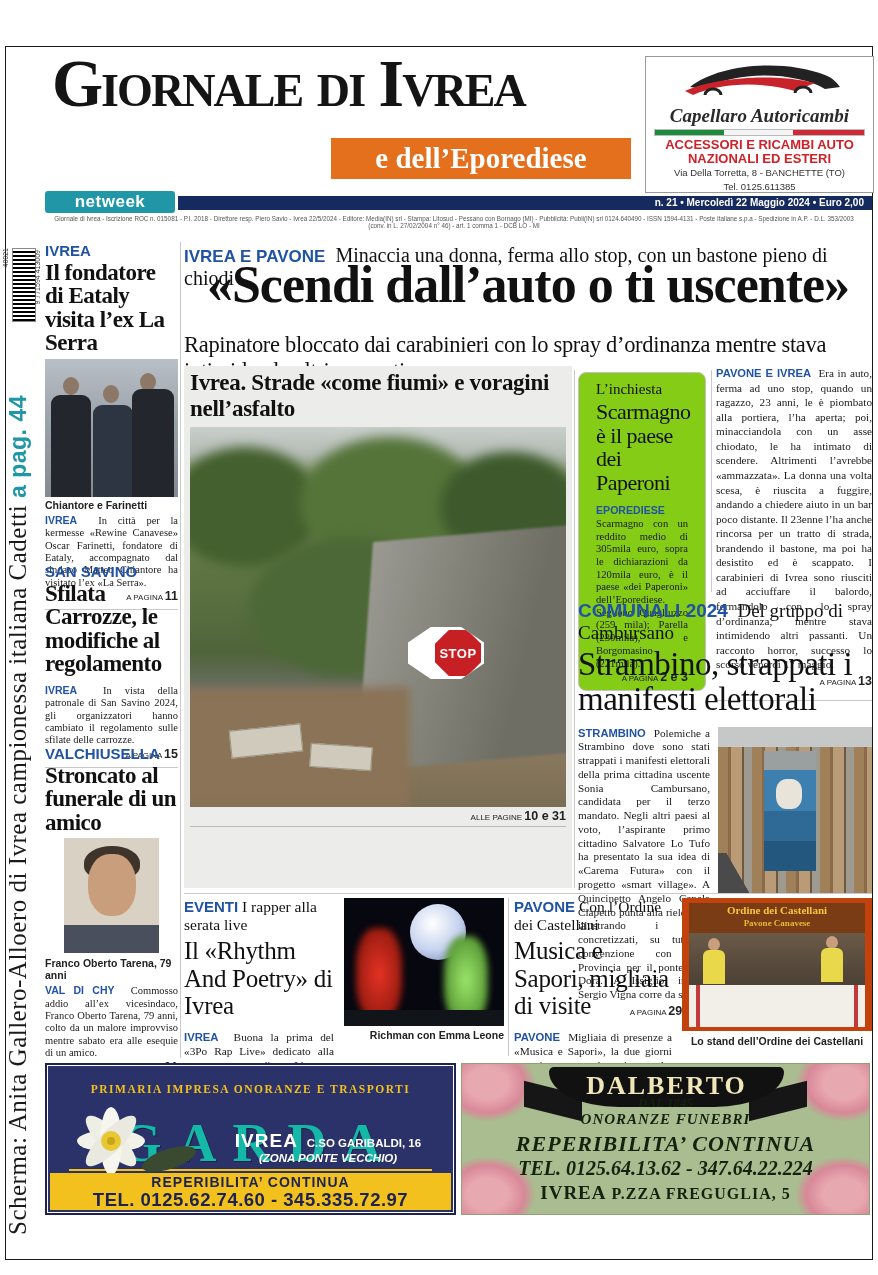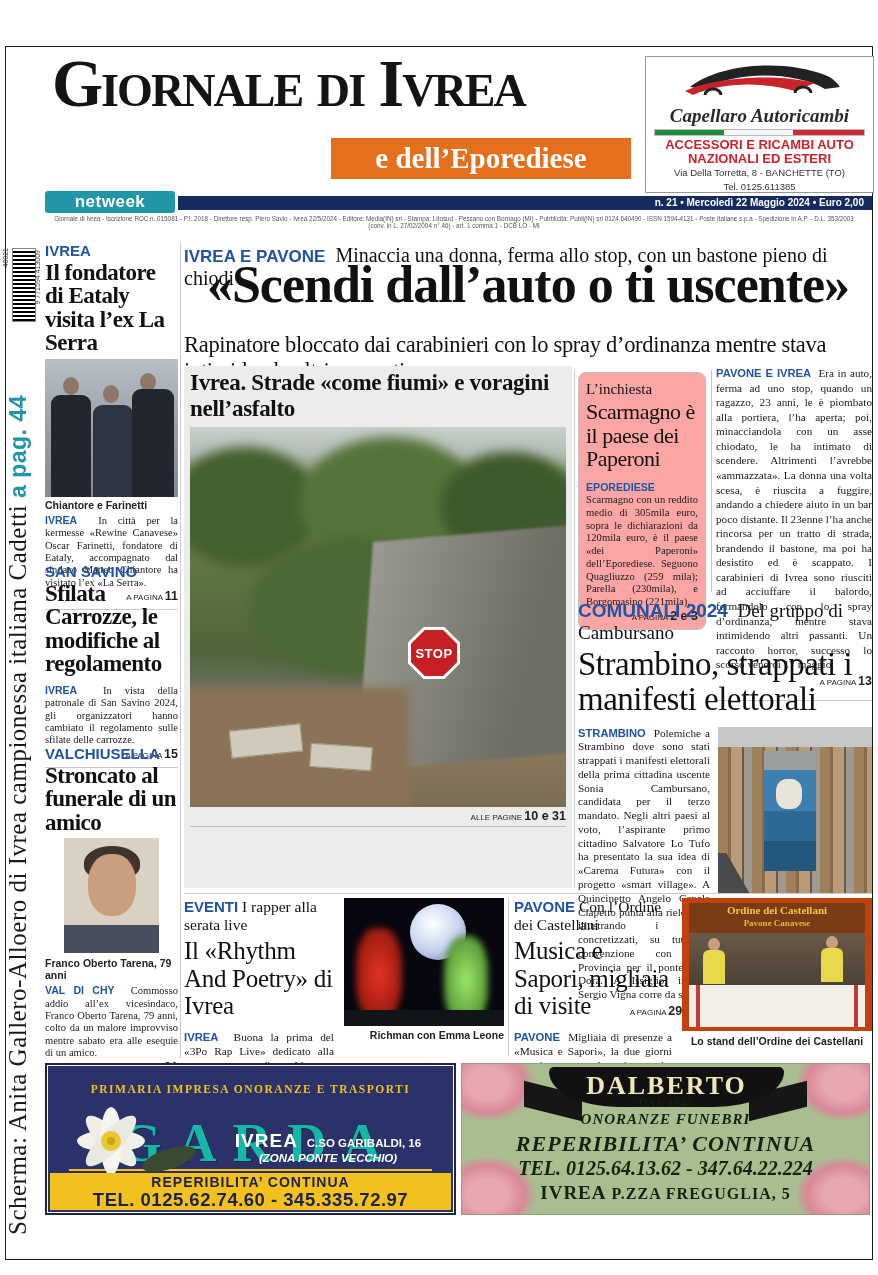--- a/index.html
+++ b/index.html
@@ -82,31 +82,31 @@
   .flood-title{font-size:23px;font-weight:bold;letter-spacing:-.3px;margin:0 0 5px;}
   .photo-flood{position:relative;width:376px;height:380px;overflow:hidden;
     background:linear-gradient(180deg,#c9cfcb 0,#b5bdb6 26px,#74884f 60px,#5d7442 150px,#50643a 225px,#6b6f66 265px,#8a7a5e 320px,#7b6d55 380px);}
   .blob{position:absolute;border-radius:50%;filter:blur(6px);}
   .rockwall{position:absolute;right:-20px;top:105px;width:220px;height:230px;
     background:linear-gradient(100deg,#9a9a92,#6e6e64 70%);transform:skewX(-9deg) rotate(-5deg);filter:blur(1px);}
   .dirt{position:absolute;left:-10px;bottom:0;width:230px;height:120px;background:#8a7356;filter:blur(5px);}
   .block{position:absolute;background:#cfcabc;border:1px solid #9a947f;}
   .stopsign{position:absolute;left:218px;top:200px;width:52px;height:52px;background:#fff;
     clip-path:polygon(30% 0,70% 0,100% 30%,100% 70%,70% 100%,30% 100%,0 70%,0 30%);
-    display:flex;align-items:center;justify-content:center;}
+    display:flex;align-items:center;justify-content:center;padding-left:24px;}
   .stopsign .inner{width:46px;height:46px;background:#c61f24;
     clip-path:polygon(30% 0,70% 0,100% 30%,100% 70%,70% 100%,30% 100%,0 70%,0 30%);
     color:#fff;font-family:"Liberation Sans",sans-serif;font-weight:bold;font-size:13px;
     display:flex;align-items:center;justify-content:center;letter-spacing:.5px;}
   .flood-caption{font-size:27px;font-weight:bold;line-height:1.16;letter-spacing:-.5px;margin:8px 2px 2px;}
   .flood .pageref{margin-top:2px;border-bottom:1px solid #bbb;padding-bottom:3px;}
 
   
   .inchiesta{position:absolute;left:578px;top:372px;width:128px;box-sizing:border-box;
-    border:1px solid #c2c2c2;border-radius:8px;background:#fca5a5;padding:8px 7px 6px;}
+    border:1px solid #c2c2c2;border-radius:8px;background:#84cc16;padding:8px 17px 6px;}
   .inch-eyebrow{font-size:15px;margin:0 0 2px;}
   .inch-headline{font-size:22px;line-height:1.07;letter-spacing:-.5px;margin:0 0 10px;}
   .inch-body{font-size:10.6px;line-height:1.2;}
 
   
   .leadbody{position:absolute;left:716px;top:366px;width:156px;}
   .leadbody .bodytext{font-size:11.2px;line-height:1.3;}
   .leadbody .pageref{border-bottom:1px solid #c9c9c9;padding-bottom:12px;margin-top:2px;}
 
   

